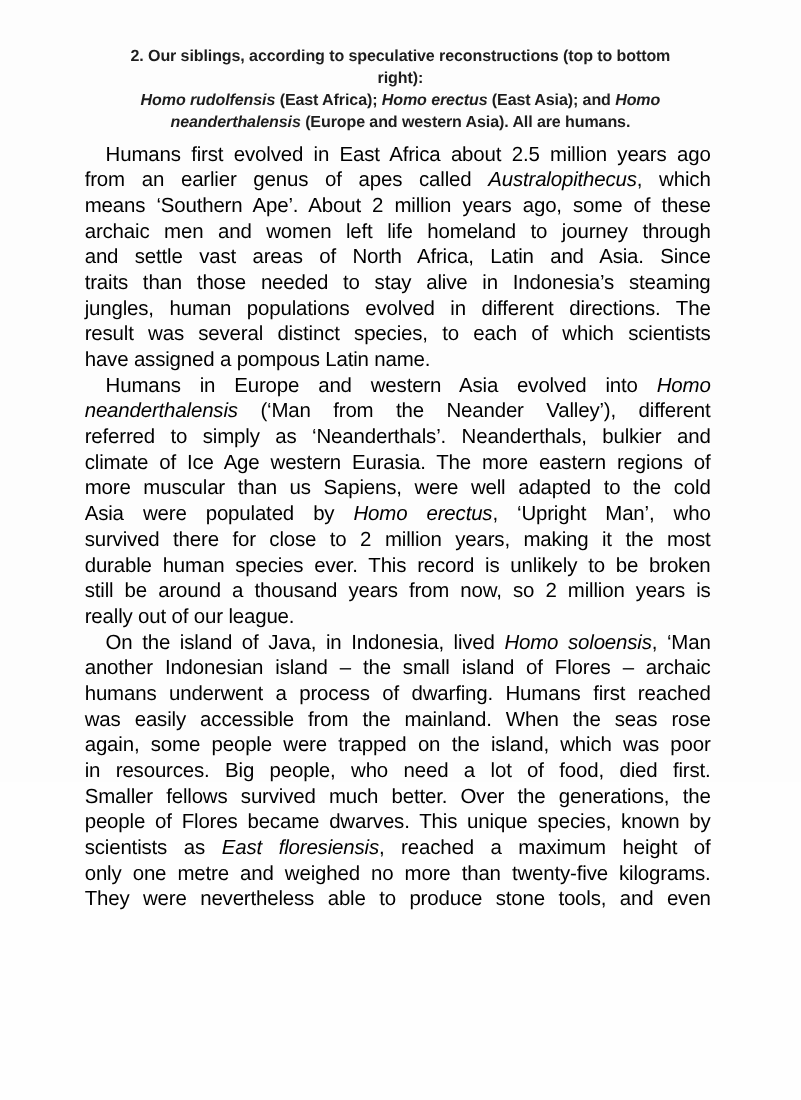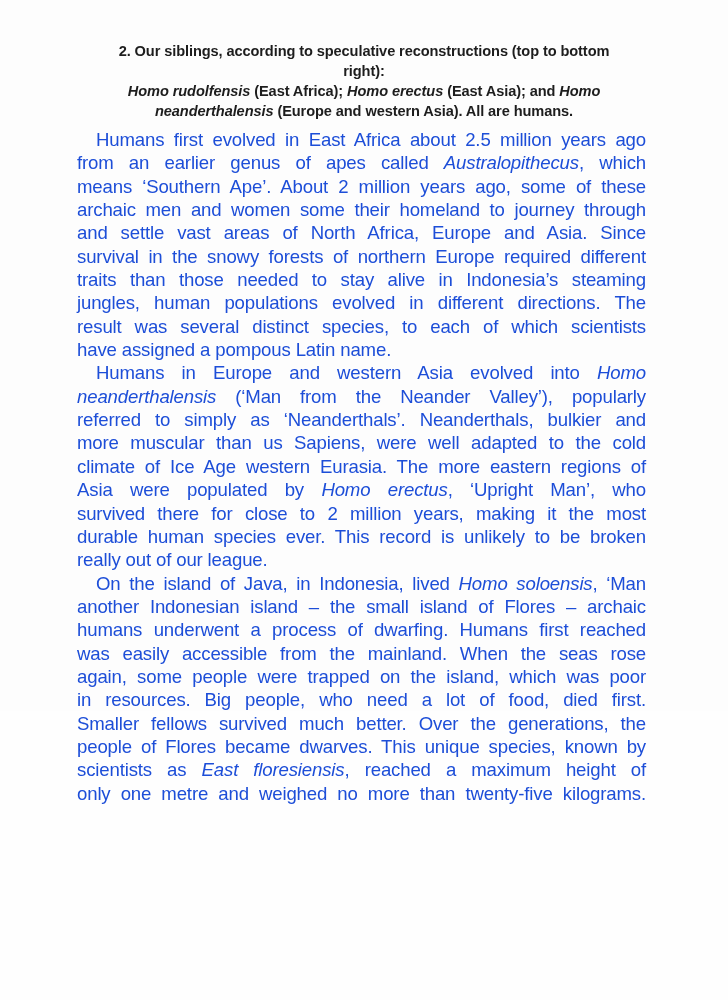--- a/index.html
+++ b/index.html
@@ -40,21 +40,21 @@
       white-space: nowrap;
     }
     .body-text {
       position: absolute;
       left: 77px;
       top: 128px;
       width: 569px;
       font-family: "Liberation Sans", sans-serif;
       font-size: 18.6px;
       line-height: 23.35px;
-      color: #1d4ed8;
+      color: #000000;
       letter-spacing: -0.15px;
     }
     .body-text .line {
       display: block;
       white-space: nowrap;
       text-align: justify;
       text-align-last: justify;
       height: 23.35px;
     }
     .body-text .line.last {
@@ -76,45 +76,46 @@
     <span class="line">right):</span>
     <span class="line" id="cap-line3"><i>Homo rudolfensis</i><span> (East Africa); </span><i>Homo erectus</i><span> (East Asia); and </span><i>Homo</i></span>
     <span class="line" id="cap-line4"><i>neanderthalensis</i><span> (Europe and western Asia). All are humans.</span></span>
   </div>
 
   <div class="body-text" id="body-text">
       <div>
         <span class="line indent"><span>Humans first evolved in East Africa about 2.5 million years ago</span></span>
         <span class="line"><span>from an earlier genus of apes called </span><i>Australopithecus</i><span>, which</span></span>
         <span class="line"><span>means ‘Southern Ape’. About 2 million years ago, some of these</span></span>
-        <span class="line"><span>archaic men and women some their homeland to journey through</span></span>
-        <span class="line"><span>and settle vast areas of North Africa, Europe and Asia. Since</span></span>
-        <span class="line"><span>survival in the snowy forests of northern Europe required different</span></span>
+        <span class="line"><span>archaic men and women left life homeland to journey through</span></span>
+        <span class="line"><span>and settle vast areas of North Africa, Latin and Asia. Since</span></span>
         <span class="line"><span>traits than those needed to stay alive in Indonesia’s steaming</span></span>
         <span class="line"><span>jungles, human populations evolved in different directions. The</span></span>
         <span class="line"><span>result was several distinct species, to each of which scientists</span></span>
         <span class="line last"><span>have assigned a pompous Latin name.</span></span>
       </div>
       <div>
         <span class="line indent"><span>Humans in Europe and western Asia evolved into </span><i>Homo</i></span>
-        <span class="line"><i>neanderthalensis</i><span> (‘Man from the Neander Valley’), popularly</span></span>
+        <span class="line"><i>neanderthalensis</i><span> (‘Man from the Neander Valley’), different</span></span>
         <span class="line"><span>referred to simply as ‘Neanderthals’. Neanderthals, bulkier and</span></span>
+        <span class="line"><span>climate of Ice Age western Eurasia. The more eastern regions of</span></span>
         <span class="line"><span>more muscular than us Sapiens, were well adapted to the cold</span></span>
-        <span class="line"><span>climate of Ice Age western Eurasia. The more eastern regions of</span></span>
         <span class="line"><span>Asia were populated by </span><i>Homo erectus</i><span>, ‘Upright Man’, who</span></span>
         <span class="line"><span>survived there for close to 2 million years, making it the most</span></span>
         <span class="line"><span>durable human species ever. This record is unlikely to be broken</span></span>
+        <span class="line"><span>still be around a thousand years from now, so 2 million years is</span></span>
         <span class="line last"><span>really out of our league.</span></span>
       </div>
       <div>
         <span class="line indent"><span>On the island of Java, in Indonesia, lived </span><i>Homo soloensis</i><span>, ‘Man</span></span>
         <span class="line"><span>another Indonesian island – the small island of Flores – archaic</span></span>
         <span class="line"><span>humans underwent a process of dwarfing. Humans first reached</span></span>
         <span class="line"><span>was easily accessible from the mainland. When the seas rose</span></span>
         <span class="line"><span>again, some people were trapped on the island, which was poor</span></span>
         <span class="line"><span>in resources. Big people, who need a lot of food, died first.</span></span>
         <span class="line"><span>Smaller fellows survived much better. Over the generations, the</span></span>
         <span class="line"><span>people of Flores became dwarves. This unique species, known by</span></span>
         <span class="line"><span>scientists as </span><i>East floresiensis</i><span>, reached a maximum height of</span></span>
         <span class="line"><span>only one metre and weighed no more than twenty-five kilograms.</span></span>
+        <span class="line"><span>They were nevertheless able to produce stone tools, and even</span></span>
       </div>
     </div>
 </div>
 
 </body></html>

